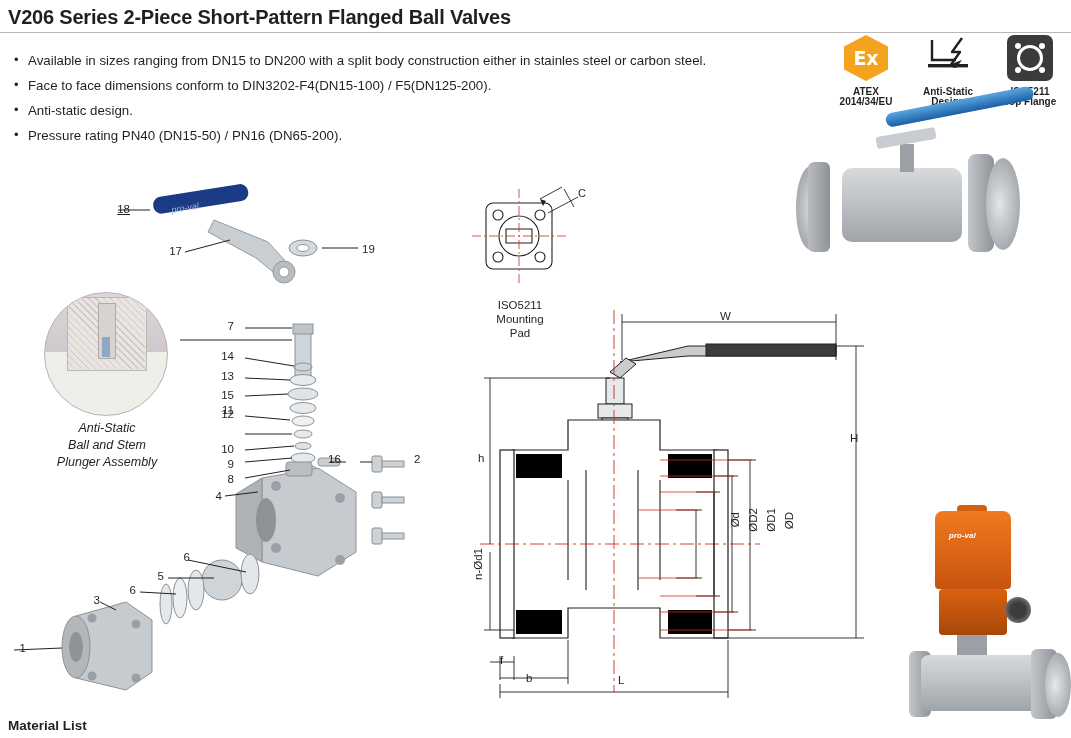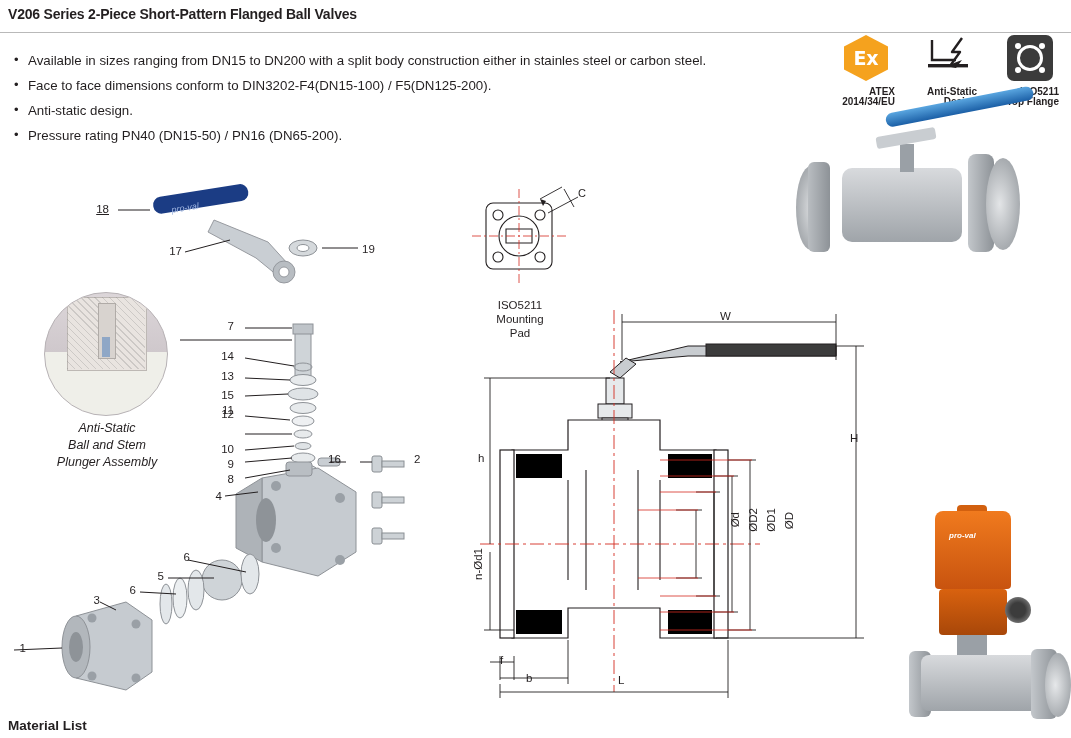--- a/index.html
+++ b/index.html
@@ -6,42 +6,42 @@
   body{
     width:1071px;height:738px;background:#ffffff;
     font-family:"Liberation Sans", sans-serif;
     color:#231f20;position:relative;overflow:hidden;
   }
   .page{position:relative;width:1071px;height:738px;}
 
   
   .title{
     position:absolute;left:8px;top:6px;
-    font-size:14px;font-weight:bold;letter-spacing:-0.2px;
+    font-size:20px;font-weight:bold;letter-spacing:-0.2px;
     color:#231f20;
     text-align:center;
   }
   .rule{
     position:absolute;left:0;top:32px;width:1071px;height:1px;background:#b9b9b9;
   }
   .bullets{
     position:absolute;left:14px;top:50px;width:840px;
   }
   .bullets li{
     list-style:none;font-size:13.3px;line-height:21.5px;margin:0 0 3.5px 0;
     position:relative;padding-left:14px;color:#231f20;
   }
   .bullets li:before{
     content:"\2022";position:absolute;left:0;top:-1px;font-size:13px;color:#231f20;
   }
   .bullets ul{margin:0;padding:0;}
 
   
   .badges{position:absolute;right:12px;top:32px;display:flex;gap:24px;align-items:flex-start;}
-  .badge{width:58px;text-align:right;}
+  .badge{width:58px;text-align:center;}
   .badge .art{height:52px;display:flex;align-items:center;justify-content:center;}
   .badge .cap{font-size:10px;line-height:9.5px;margin-top:3px;color:#231f20;font-weight:bold;}
 
   
   .hex{
     width:44px;height:46px;background:#f5a21e;
     clip-path:polygon(50% 0%,100% 25%,100% 75%,50% 100%,0% 75%,0% 25%);
     display:flex;align-items:center;justify-content:center;
     color:#ffffff;font-weight:bold;font-size:19px;font-family:"DejaVu Sans", sans-serif;
   }
@@ -342,21 +342,21 @@
       <line x1="360" y1="282" x2="372" y2="282"></line>
       <line x1="225" y1="316" x2="258" y2="312"></line>
       <line x1="188" y1="380" x2="246" y2="392"></line>
       <line x1="168" y1="398" x2="214" y2="398"></line>
       <line x1="140" y1="412" x2="176" y2="414"></line>
       <line x1="100" y1="422" x2="116" y2="430"></line>
       <line x1="14" y1="470" x2="62" y2="468"></line>
     </g>
   </svg>
 
-  <div class="num" style="left:87px;top:203px;width:22px;text-decoration:underline;">18</div>
+  <div class="num" style="left:108px;top:203px;width:22px;text-decoration:underline;">18</div>
   <div class="num" style="left:160px;top:245px;width:22px;">17</div>
   <div class="lbl" style="left:362px;top:243px;">19</div>
   <div class="num" style="left:212px;top:320px;width:22px;">7</div>
   <div class="num" style="left:206px;top:350px;width:28px;">14</div>
   <div class="num" style="left:206px;top:370px;width:28px;">13</div>
   <div class="num" style="left:206px;top:389px;width:28px;">15</div>
   <div class="num" style="left:206px;top:408px;width:28px;">12</div>
   <div class="num" style="left:206px;top:404px;width:28px;">11</div>
   <div class="num" style="left:206px;top:443px;width:28px;">10</div>
   <div class="num" style="left:212px;top:458px;width:22px;">9</div>

